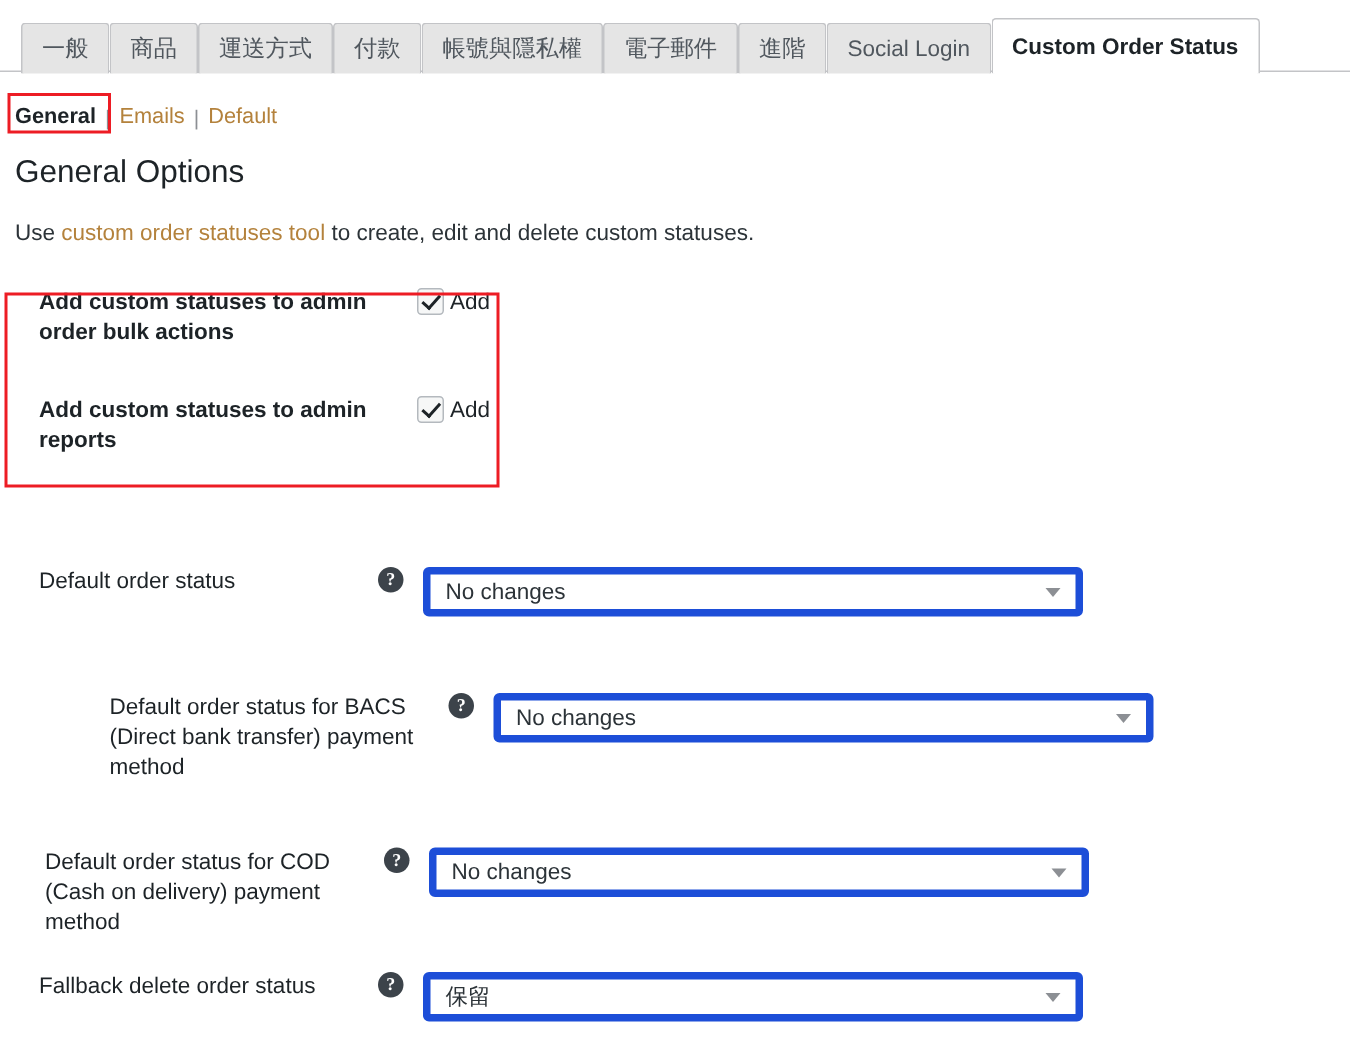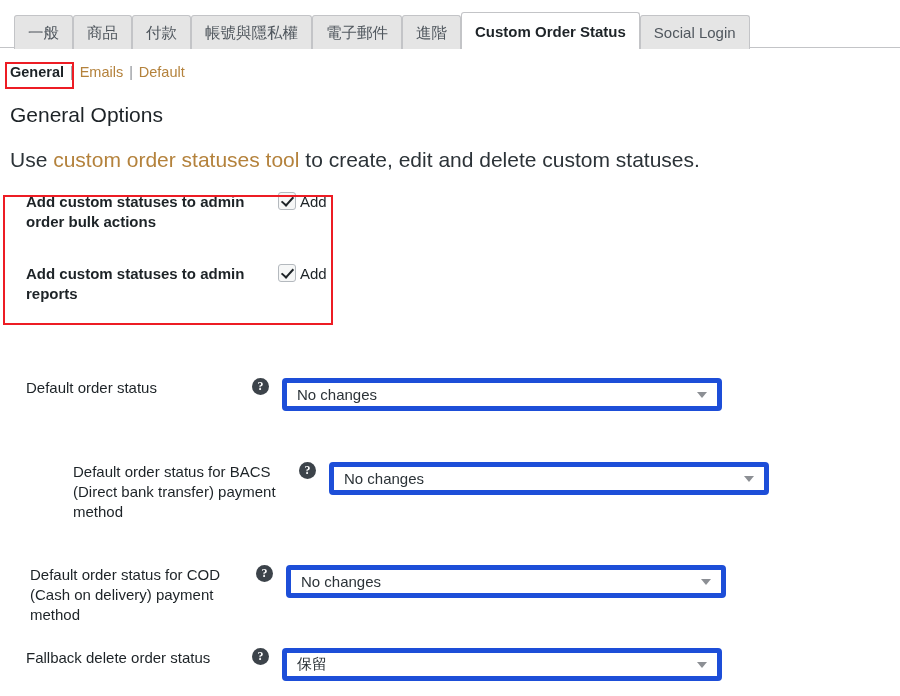--- a/index.html
+++ b/index.html
@@ -65,21 +65,21 @@
     z-index: 3;
     box-shadow: 0 -1px 0 #ffffff inset;
   }
 
   
   #subnav {
     position: absolute;
     left: 10px;
     top: 64px;
     display: flex;
-    align-items: flex-start;
+    align-items: flex-end;
     font-size: 14.5px;
     height: 22px;
   }
   #subnav .sep {
     color: #8c8f94;
     margin: 0 6px;
     font-size: 14px;
   }
   .subnav-link {
     color: #b4823c;
@@ -111,21 +111,21 @@
     top: 103px;
     font-size: 21px;
     font-weight: normal;
     color: #1d2327;
     margin: 0;
   }
   #page-description {
     position: absolute;
     left: 10px;
     top: 145px;
-    font-size: 21px;
+    font-size: 15px;
     color: #2c3338;
     margin: 0;
     line-height: 1.4;
   }
   #page-description a {
     color: #b4823c;
     text-decoration: none;
     cursor: pointer;
   }
 
@@ -264,26 +264,27 @@
     z-index: 5;
   }
 </style>
 </head>
 <body>
 
 <div id="tab-strip">
   <div id="tab-list">
       <div class="tab cjk">一般</div>
       <div class="tab cjk">商品</div>
+      <div class="tab cjk">運送方式</div>
       <div class="tab cjk">付款</div>
       <div class="tab cjk">帳號與隱私權</div>
       <div class="tab cjk">電子郵件</div>
       <div class="tab cjk">進階</div>
+      <div class="tab">Social Login</div>
       <div class="tab active">Custom Order Status</div>
-      <div class="tab">Social Login</div>
     </div>
 </div>
 
 <div id="subnav">
     <a class="subnav-link current" href="#">General</a>
     <span class="sep">|</span>
     <a class="subnav-link" href="#">Emails</a>
     <span class="sep">|</span>
     <a class="subnav-link" href="#">Default</a>
   </div>

